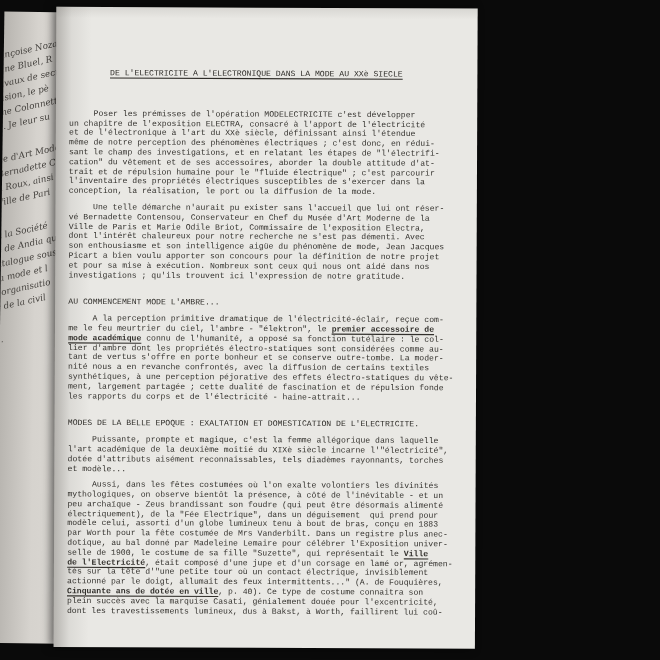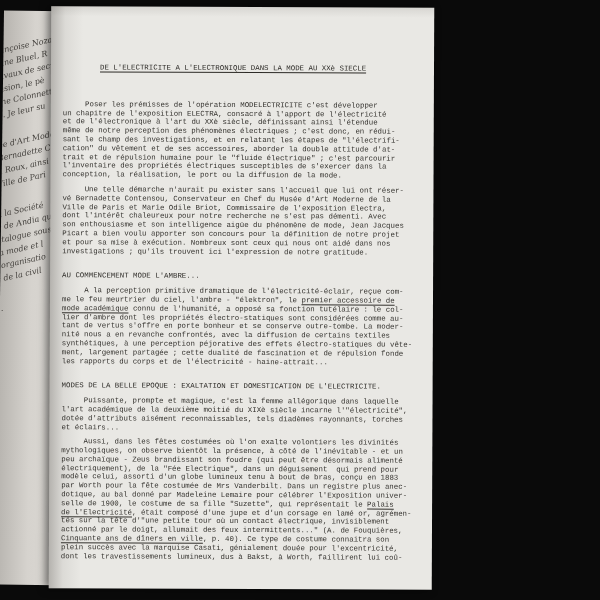--- a/index.html
+++ b/index.html
@@ -34,21 +34,21 @@
     content:"";position:absolute;inset:0;pointer-events:none;
     background:linear-gradient(to right,rgba(60,55,50,.30),rgba(60,55,50,.08) 14px,rgba(60,55,50,0) 32px),
                linear-gradient(to bottom,rgba(60,55,50,.10),rgba(60,55,50,0) 10px);
   }
   .text-col{
     position:absolute;left:12px;top:57px;width:366px;
     color:#33312d;font-size:7.4px;line-height:8.8px;
     letter-spacing:0;
   }
   .line{white-space:pre;height:8.8px;}
-  .u{text-decoration:underline;text-underline-offset:1.5px;}
+  .u{text-decoration:underline;text-underline-offset:1.5px;font-weight:bold;}
   .block.title{
     margin-left:37px;margin-bottom:28px;white-space:pre;
     text-decoration:underline;text-underline-offset:1.5px;
     color:#2e2c28;
   }
   .block.paragraph{margin-top:6px;}
   .block.heading{margin-top:16px;margin-bottom:6px;color:#2e2c28;}
 </style>
 </head>
 <body>
@@ -96,33 +96,33 @@
           <div class="line"><span>ment, largement partagée ; cette dualité de fascination et de répulsion fonde</span></div>
           <div class="line"><span>les rapports du corps et de l'électricité - haine-attrait...</span></div>
         </div>
         <div class="block heading">
           <div class="line"><span>MODES DE LA BELLE EPOQUE : EXALTATION ET DOMESTICATION DE L'ELECTRICITE.</span></div>
         </div>
         <div class="block paragraph">
           <div class="line"><span>     Puissante, prompte et magique, c'est la femme allégorique dans laquelle</span></div>
           <div class="line"><span>l'art académique de la deuxième moitié du XIXè siècle incarne l'"électricité",</span></div>
           <div class="line"><span>dotée d'attributs aisément reconnaissables, tels diadèmes rayonnants, torches</span></div>
-          <div class="line"><span>et éclairs...</span></div>
+          <div class="line"><span>et modèle...</span></div>
         </div>
         <div class="block paragraph">
           <div class="line"><span>     Aussi, dans les fêtes costumées où l'on exalte volontiers les divinités</span></div>
           <div class="line"><span>mythologiques, on observe bientôt la présence, à côté de l'inévitable - et un</span></div>
           <div class="line"><span>peu archaïque - Zeus brandissant son foudre (qui peut être désormais alimenté</span></div>
           <div class="line"><span>électriquement), de la "Fée Electrique", dans un déguisement  qui prend pour</span></div>
           <div class="line"><span>modèle celui, assorti d'un globe lumineux tenu à bout de bras, conçu en 1883</span></div>
           <div class="line"><span>par Worth pour la fête costumée de Mrs Vanderbilt. Dans un registre plus anec-</span></div>
           <div class="line"><span>dotique, au bal donné par Madeleine Lemaire pour célébrer l'Exposition univer-</span></div>
-          <div class="line"><span>selle de 1900, le costume de sa fille "Suzette", qui représentait le </span><span class="u">Palais</span></div>
+          <div class="line"><span>selle de 1900, le costume de sa fille "Suzette", qui représentait le </span><span class="u">Ville</span></div>
           <div class="line"><span class="u">de l'Electricité</span><span>, était composé d'une jupe et d'un corsage en lamé or, agrémen-</span></div>
           <div class="line"><span>tés sur la tête d'"une petite tour où un contact électrique, invisiblement</span></div>
           <div class="line"><span>actionné par le doigt, allumait des feux intermittents..." (A. de Fouquières,</span></div>
-          <div class="line"><span class="u">Cinquante ans de dîners en ville</span><span>, p. 40). Ce type de costume connaitra son</span></div>
+          <div class="line"><span class="u">Cinquante ans de dotée en ville</span><span>, p. 40). Ce type de costume connaitra son</span></div>
           <div class="line"><span>plein succès avec la marquise Casati, génialement douée pour l'excentricité,</span></div>
           <div class="line"><span>dont les travestissements lumineux, dus à Bakst, à Worth, faillirent lui coû-</span></div>
         </div>
       </div>
   </div>
 </div>
 
 </body></html>

